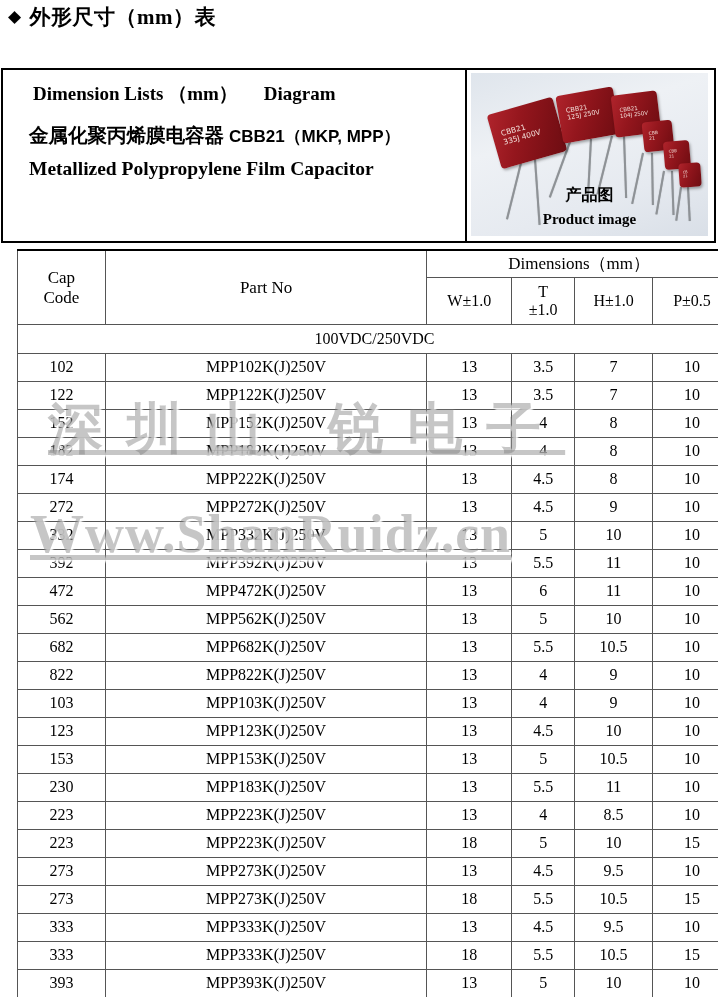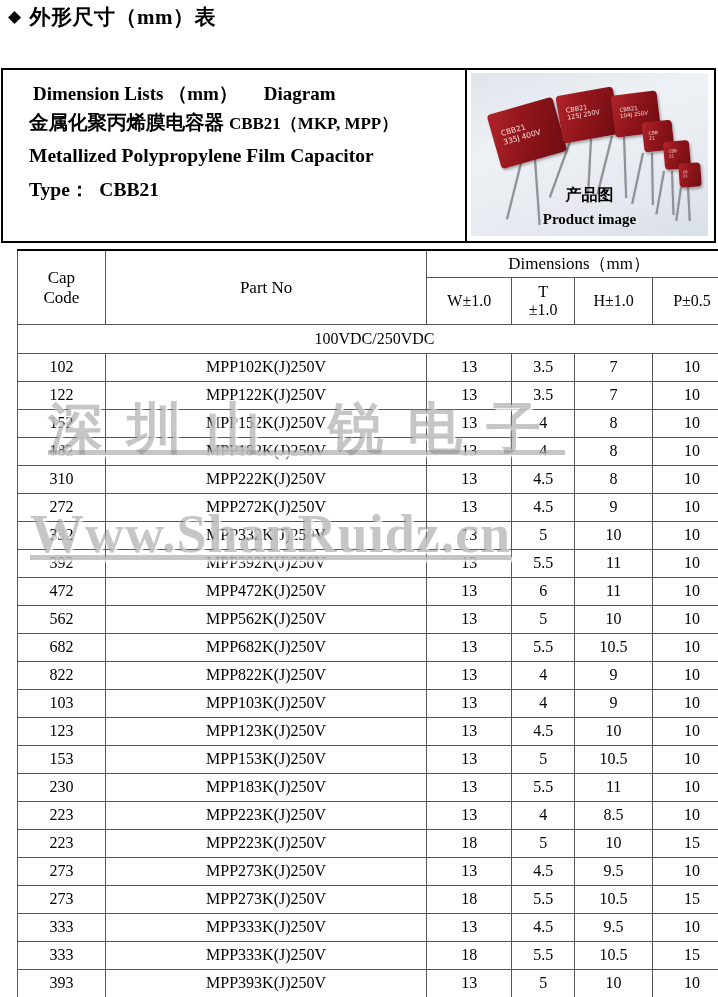--- a/index.html
+++ b/index.html
@@ -67,21 +67,21 @@
     flex-direction: column;
     justify-content: center;
   }
   .title-cn {
     font-size: 19.5px;
     font-weight: bold;
     letter-spacing: 0px;
     margin-bottom: 9px;
     white-space: nowrap;
   }
-  .title-cn .model { font-family: Liberation Serif, serif; font-size: 17px; }
+  .title-cn .model { font-family: Liberation Sans, sans-serif; font-size: 17px; }
   .title-en {
     font-size: 19.5px;
     font-weight: bold;
     margin-bottom: 9px;
     white-space: nowrap;
   }
   .title-type {
     font-size: 19.5px;
     font-weight: bold;
     white-space: nowrap;
@@ -207,23 +207,20 @@
   </div>
 </div>
 
 <div class="title-row">
 
   <div class="title-cell">
     <div class="title-cn">
       <span>金属化聚丙烯膜电容器</span>&nbsp;<span class="model">CBB21（MKP, MPP）</span>
     </div>
     <div class="title-en">Metallized Polypropylene Film Capacitor</div>
-    <div class="title-type">
-      <span>Type：</span><span class="sp"></span><span>CBB21</span>
-    </div>
   </div>
 
   <div class="image-cell">
     <div class="photo">
 
       <div class="lead" style="left:50px; top:86px; height:62px; transform:rotate(14deg);"></div>
       <div class="lead" style="left:63px; top:86px; height:66px; transform:rotate(-4deg);"></div>
       <div class="lead" style="left:99px; top:66px; height:62px; transform:rotate(20deg);"></div>
       <div class="lead" style="left:119px; top:66px; height:64px; transform:rotate(3deg);"></div>
       <div class="lead" style="left:140px; top:63px; height:60px; transform:rotate(14deg);"></div>
@@ -343,21 +340,21 @@
       </tr>
       <tr>
         <td>182</td>
         <td>MPP182K(J)250V</td>
         <td>13</td>
         <td>4</td>
         <td>8</td>
         <td>10</td>
       </tr>
       <tr>
-        <td>310</td>
+        <td>174</td>
         <td>MPP222K(J)250V</td>
         <td>13</td>
         <td>4.5</td>
         <td>8</td>
         <td>10</td>
       </tr>
       <tr>
         <td>272</td>
         <td>MPP272K(J)250V</td>
         <td>13</td>

